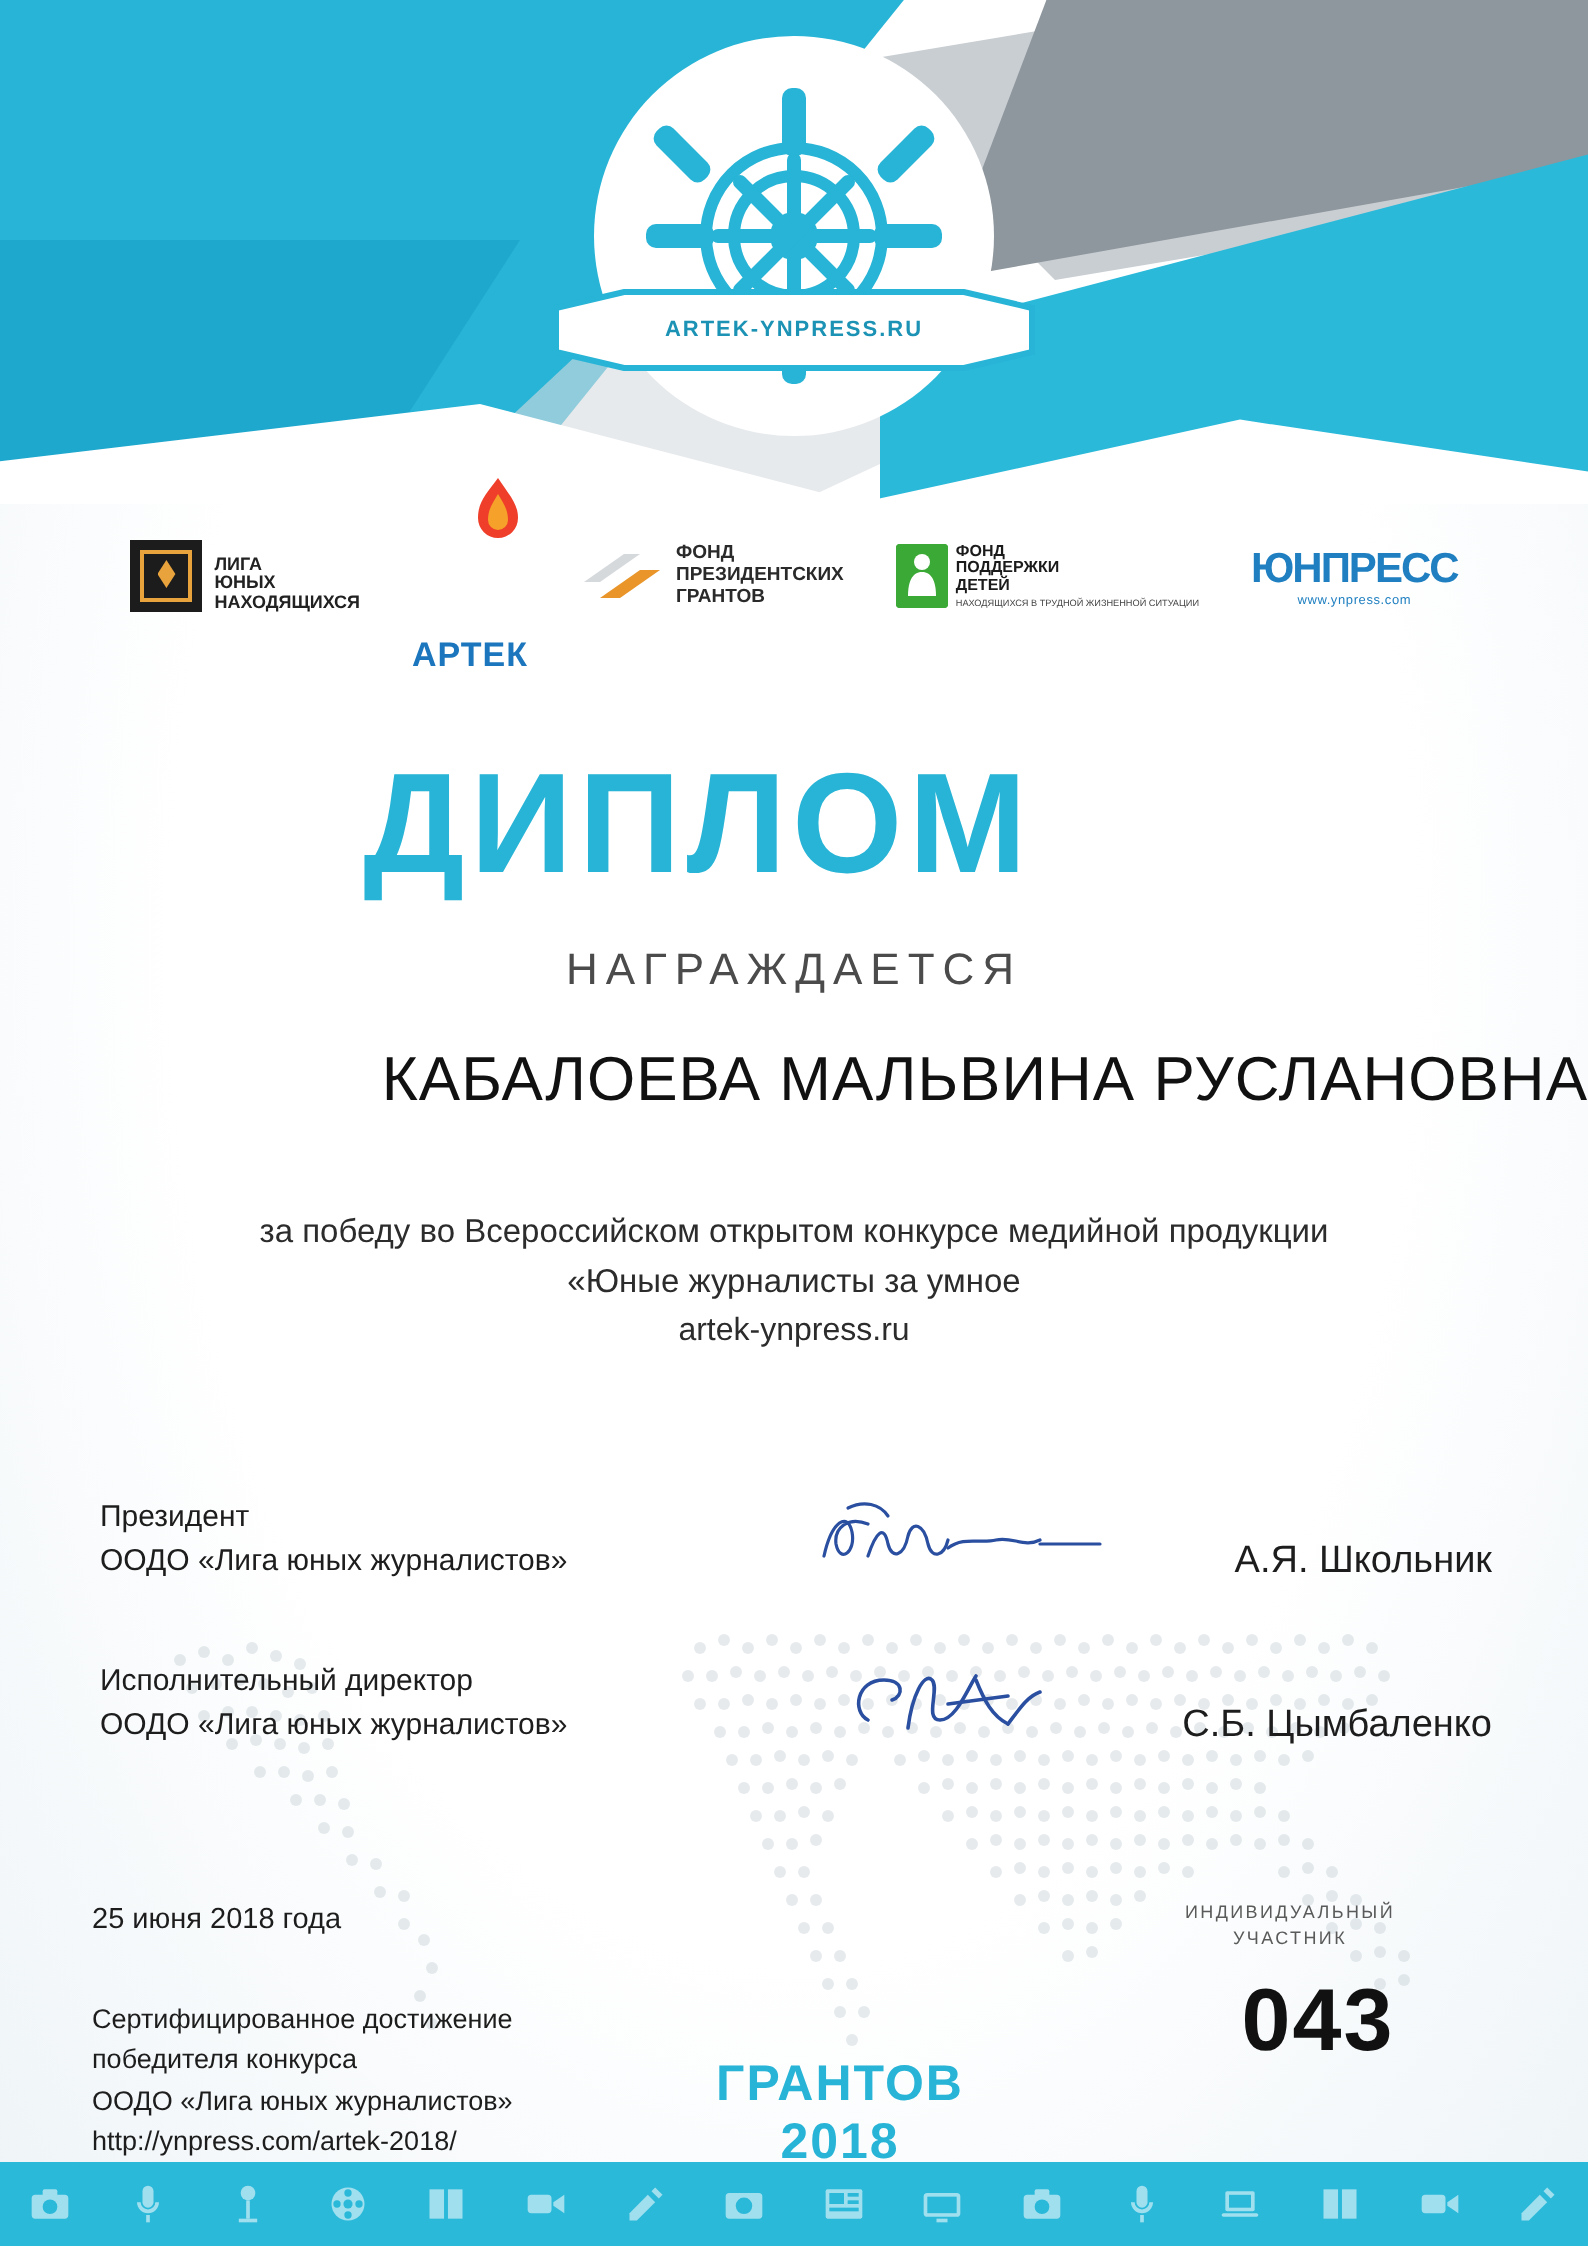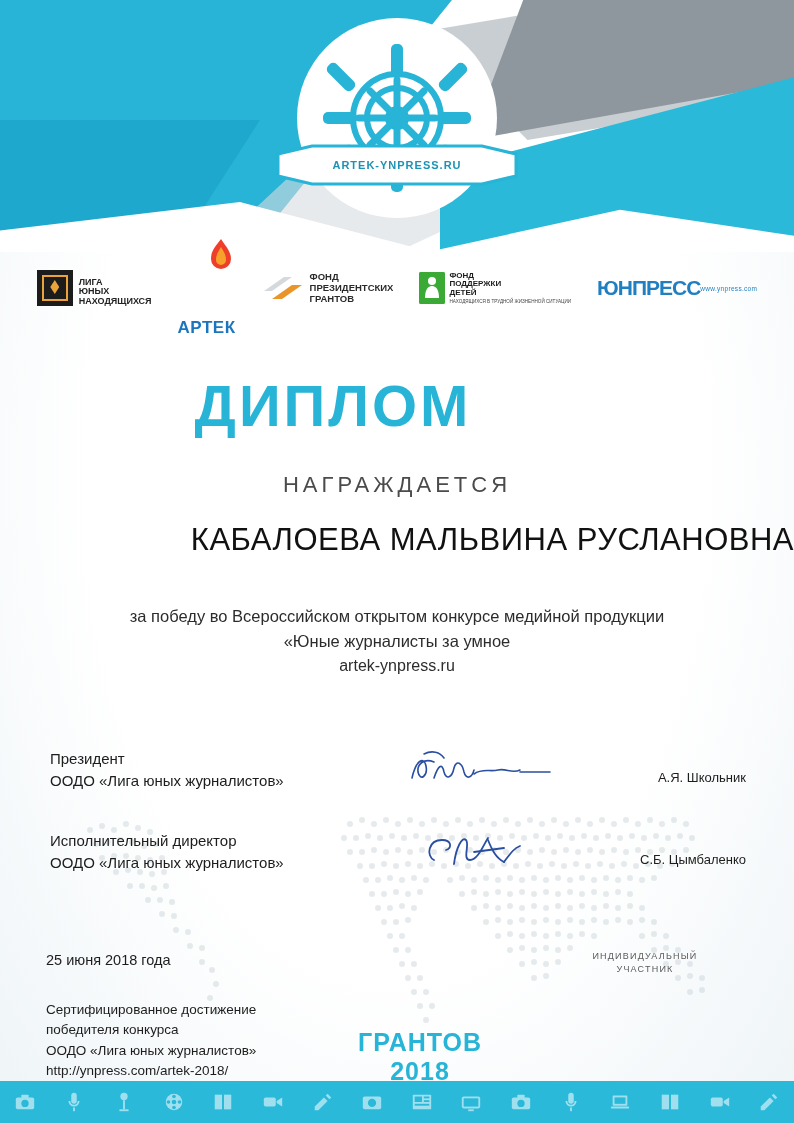--- a/index.html
+++ b/index.html
@@ -95,35 +95,36 @@
   .artek-name{font-size:17px;font-weight:bold;color:#1b76bd;letter-spacing:.5px;margin-top:45px;}
 
   .fond-mark{width:42px;height:34px;position:relative;}
   .fond-text{font-size:9.5px;font-weight:bold;color:#2a2a2a;line-height:1.15;}
 
   .fpd{display:flex;align-items:center;gap:4px;}
   .fpd-green{width:26px;height:32px;background:#3aa935;position:relative;border-radius:2px;}
   .fpd-txt{font-size:8px;font-weight:bold;color:#1b1b1b;line-height:1.05;}
   .fpd-sub{font-size:4.6px;font-weight:normal;color:#444;line-height:1.15;margin-top:2px;}
 
-  .ynp{display:flex;flex-direction:row;align-items:center;}
+  .ynp{display:flex;flex-direction:column;align-items:center;}
   .ynp-main{font-size:21px;font-weight:bold;color:#1f7fc0;letter-spacing:-1px;}
   .ynp-url{font-size:6.5px;color:#1f7fc0;letter-spacing:.3px;}
 
   
   .worldmap{
     position:absolute;left:30px;top:770px;width:734px;height:300px;
     opacity:.35;
   }
 
   
   .diploma-title{
     position:absolute;left:0;top:372px;width:666px;text-align:center;
-    font-size:58px;font-weight:bold;color:#27b4d6;letter-spacing:3px;
+    font-size:71px;font-weight:bold;color:#27b4d6;letter-spacing:3px;
     font-family:"Liberation Sans", sans-serif;
+    padding-left:16px;
   }
   .awarded{
     position:absolute;left:0;top:472px;width:794px;text-align:center;
     font-size:22px;color:#4b4b4b;letter-spacing:4px;
   }
   .recipient{
     position:absolute;left:0;top:522px;width:794px;text-align:right;
     font-size:31px;font-weight:normal;color:#111;letter-spacing:.5px;
   }
   .reason{
@@ -133,21 +134,21 @@
   .reason .site{font-size:16px;}
 
   
   .sig-block{position:absolute;width:794px;}
   .sig1{top:748px;}
   .sig2{top:830px;}
   .sig-left{
     position:absolute;left:50px;font-size:15px;color:#1d1d1d;line-height:1.45;
   }
   .sig-name{
-    position:absolute;right:48px;font-size:13px;color:#1d1d1d;top:22px;text-align:right;
+    position:absolute;right:48px;font-size:19px;color:#1d1d1d;top:22px;text-align:right;
   }
   .sig-scribble{position:absolute;left:400px;top:0px;width:180px;height:48px;}
 
   
   .date{
     position:absolute;left:46px;top:952px;font-size:14.5px;color:#1d1d1d;
   }
   .cert{
     position:absolute;left:46px;top:1000px;font-size:13.5px;color:#1d1d1d;line-height:1.5;
   }
@@ -642,20 +643,21 @@
 
   <div class="moscow">
     <span>ГРАНТОВ</span>
     <span class="yr">2018</span>
   </div>
 
   <div class="part-label">
     <div>ИНДИВИДУАЛЬНЫЙ</div>
     <div>УЧАСТНИК</div>
   </div>
+  <div class="part-number">043</div>
 
   <div class="footer">
     <svg class="fi" width="22" height="22" viewBox="0 0 24 24">
       <g fill="#ffffff">
           <rect x="2" y="7" width="20" height="13" rx="2"></rect>
           <rect x="8" y="4" width="8" height="4" rx="1"></rect>
           <circle cx="12" cy="13.5" r="4" fill="#2bb9da"></circle>
         </g>
     </svg>
     <svg class="fi" width="22" height="22" viewBox="0 0 24 24">

